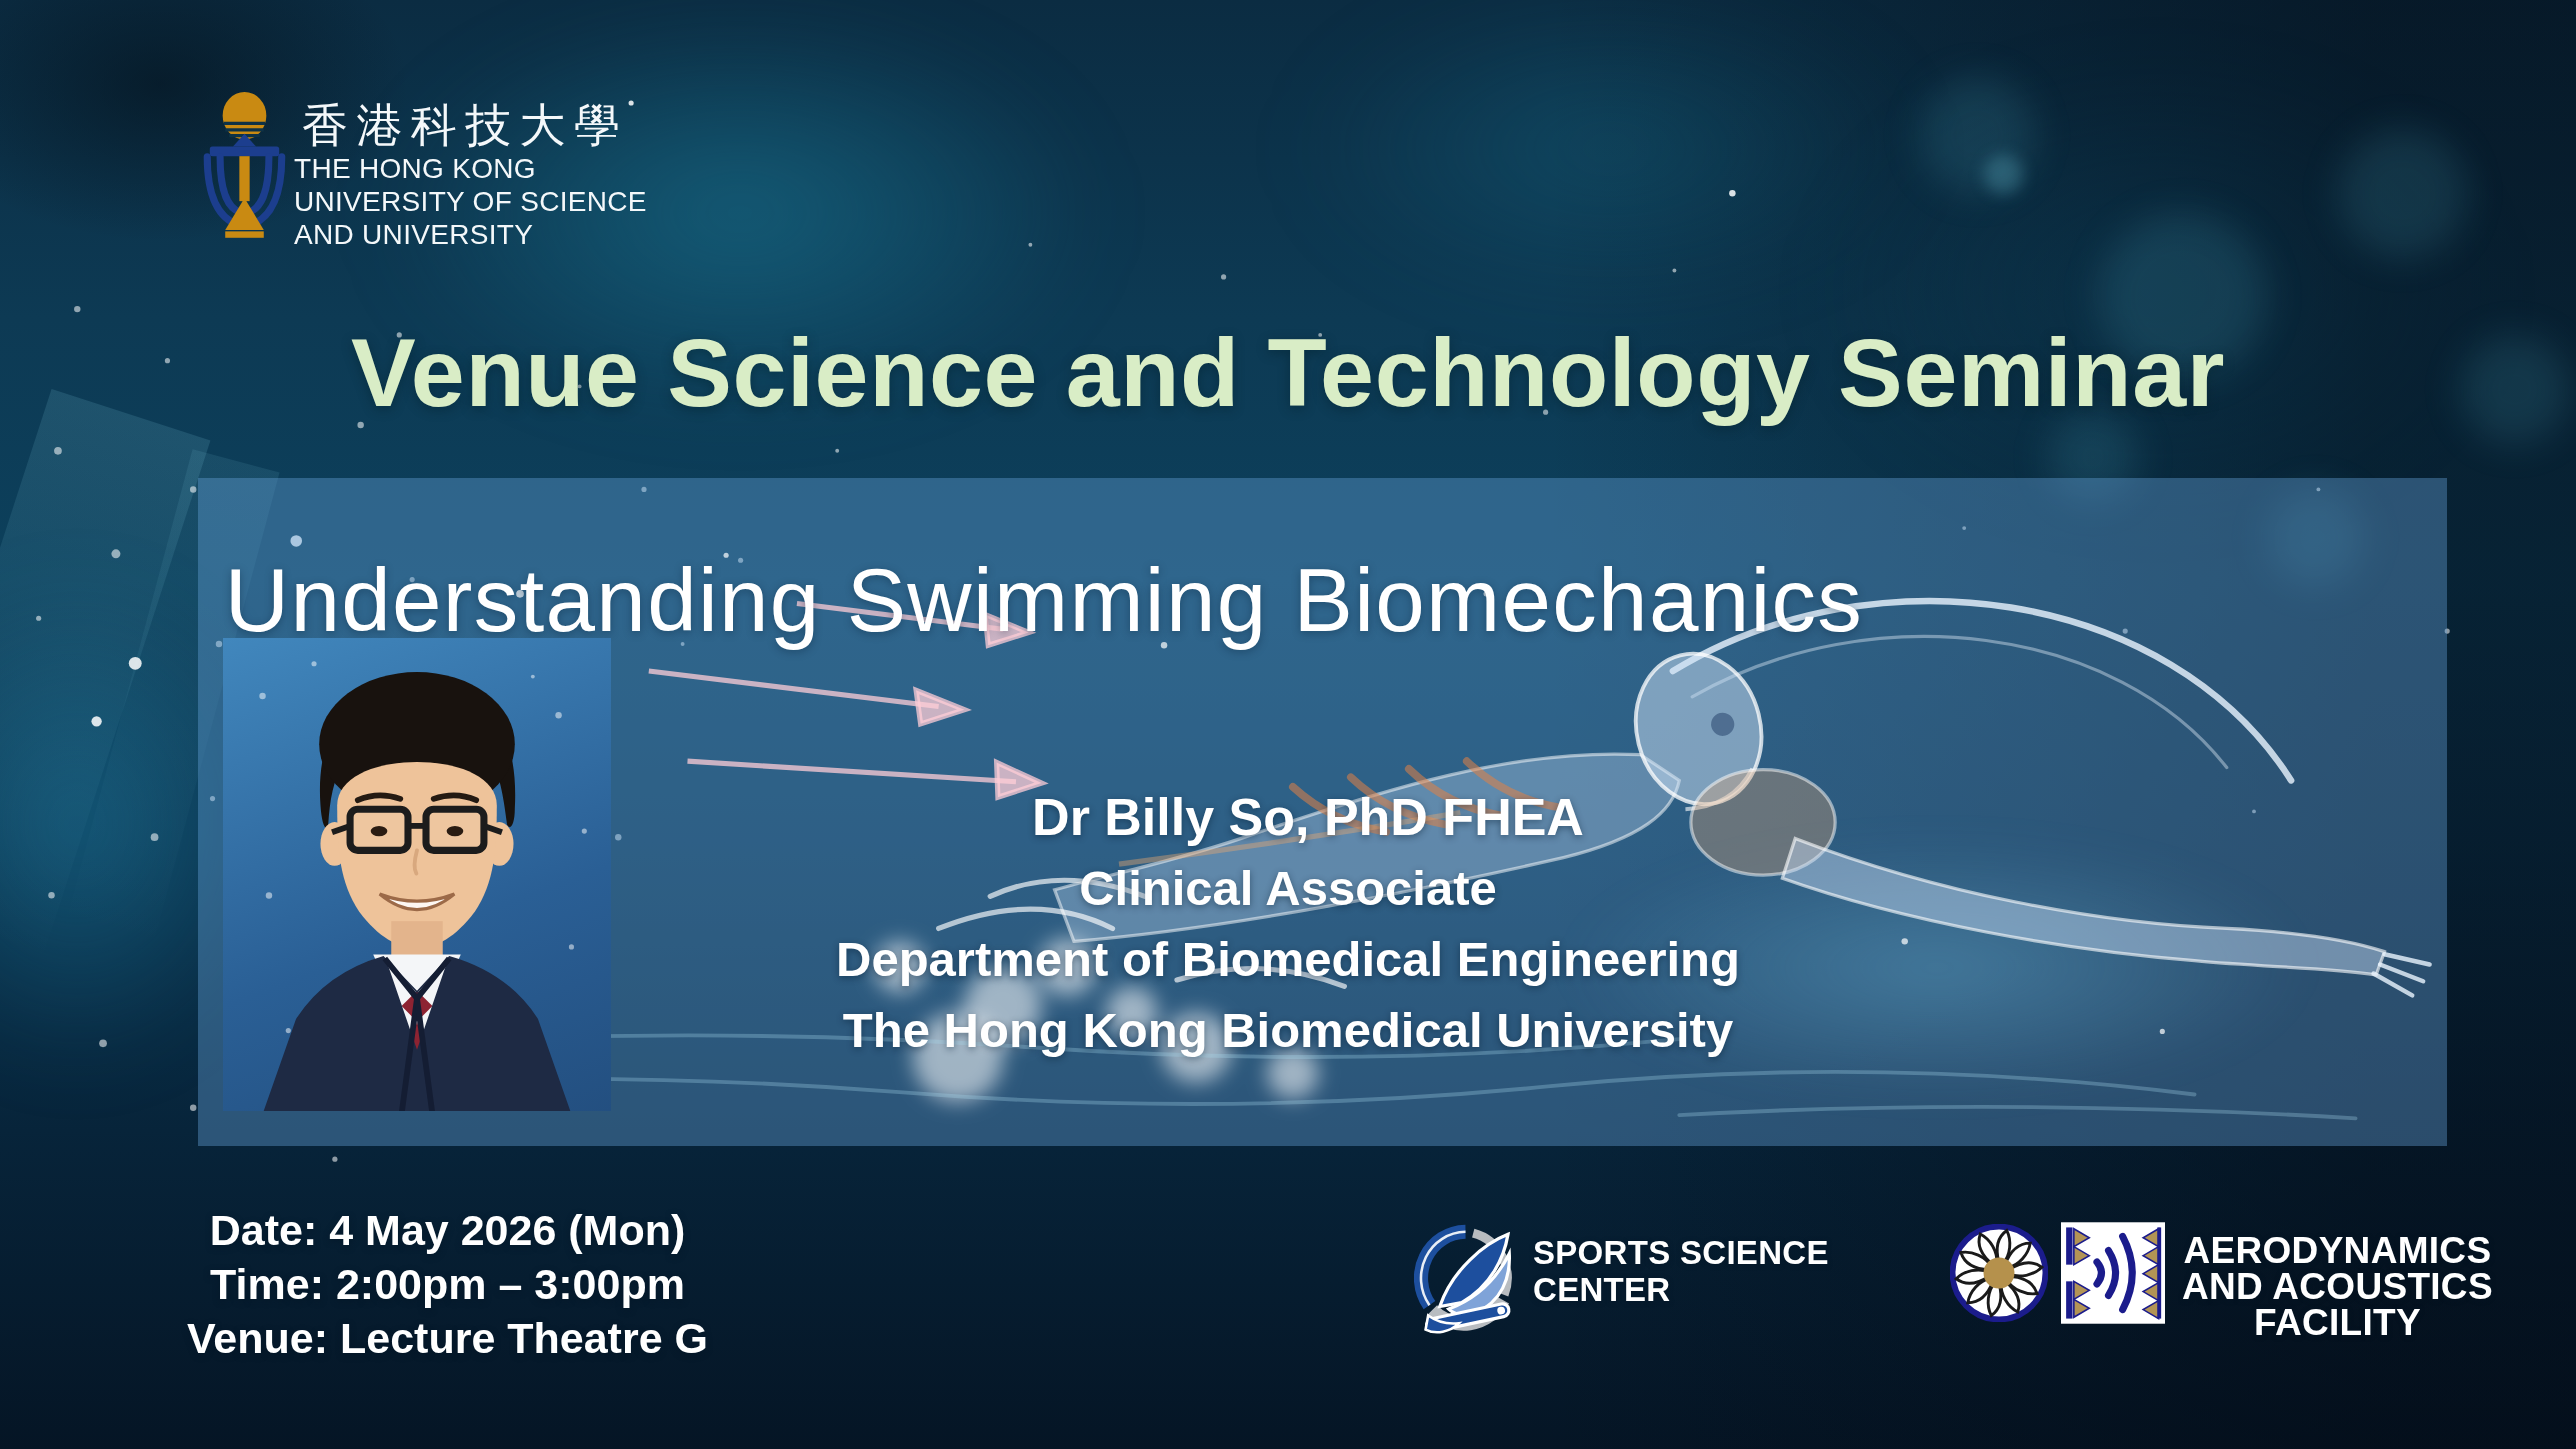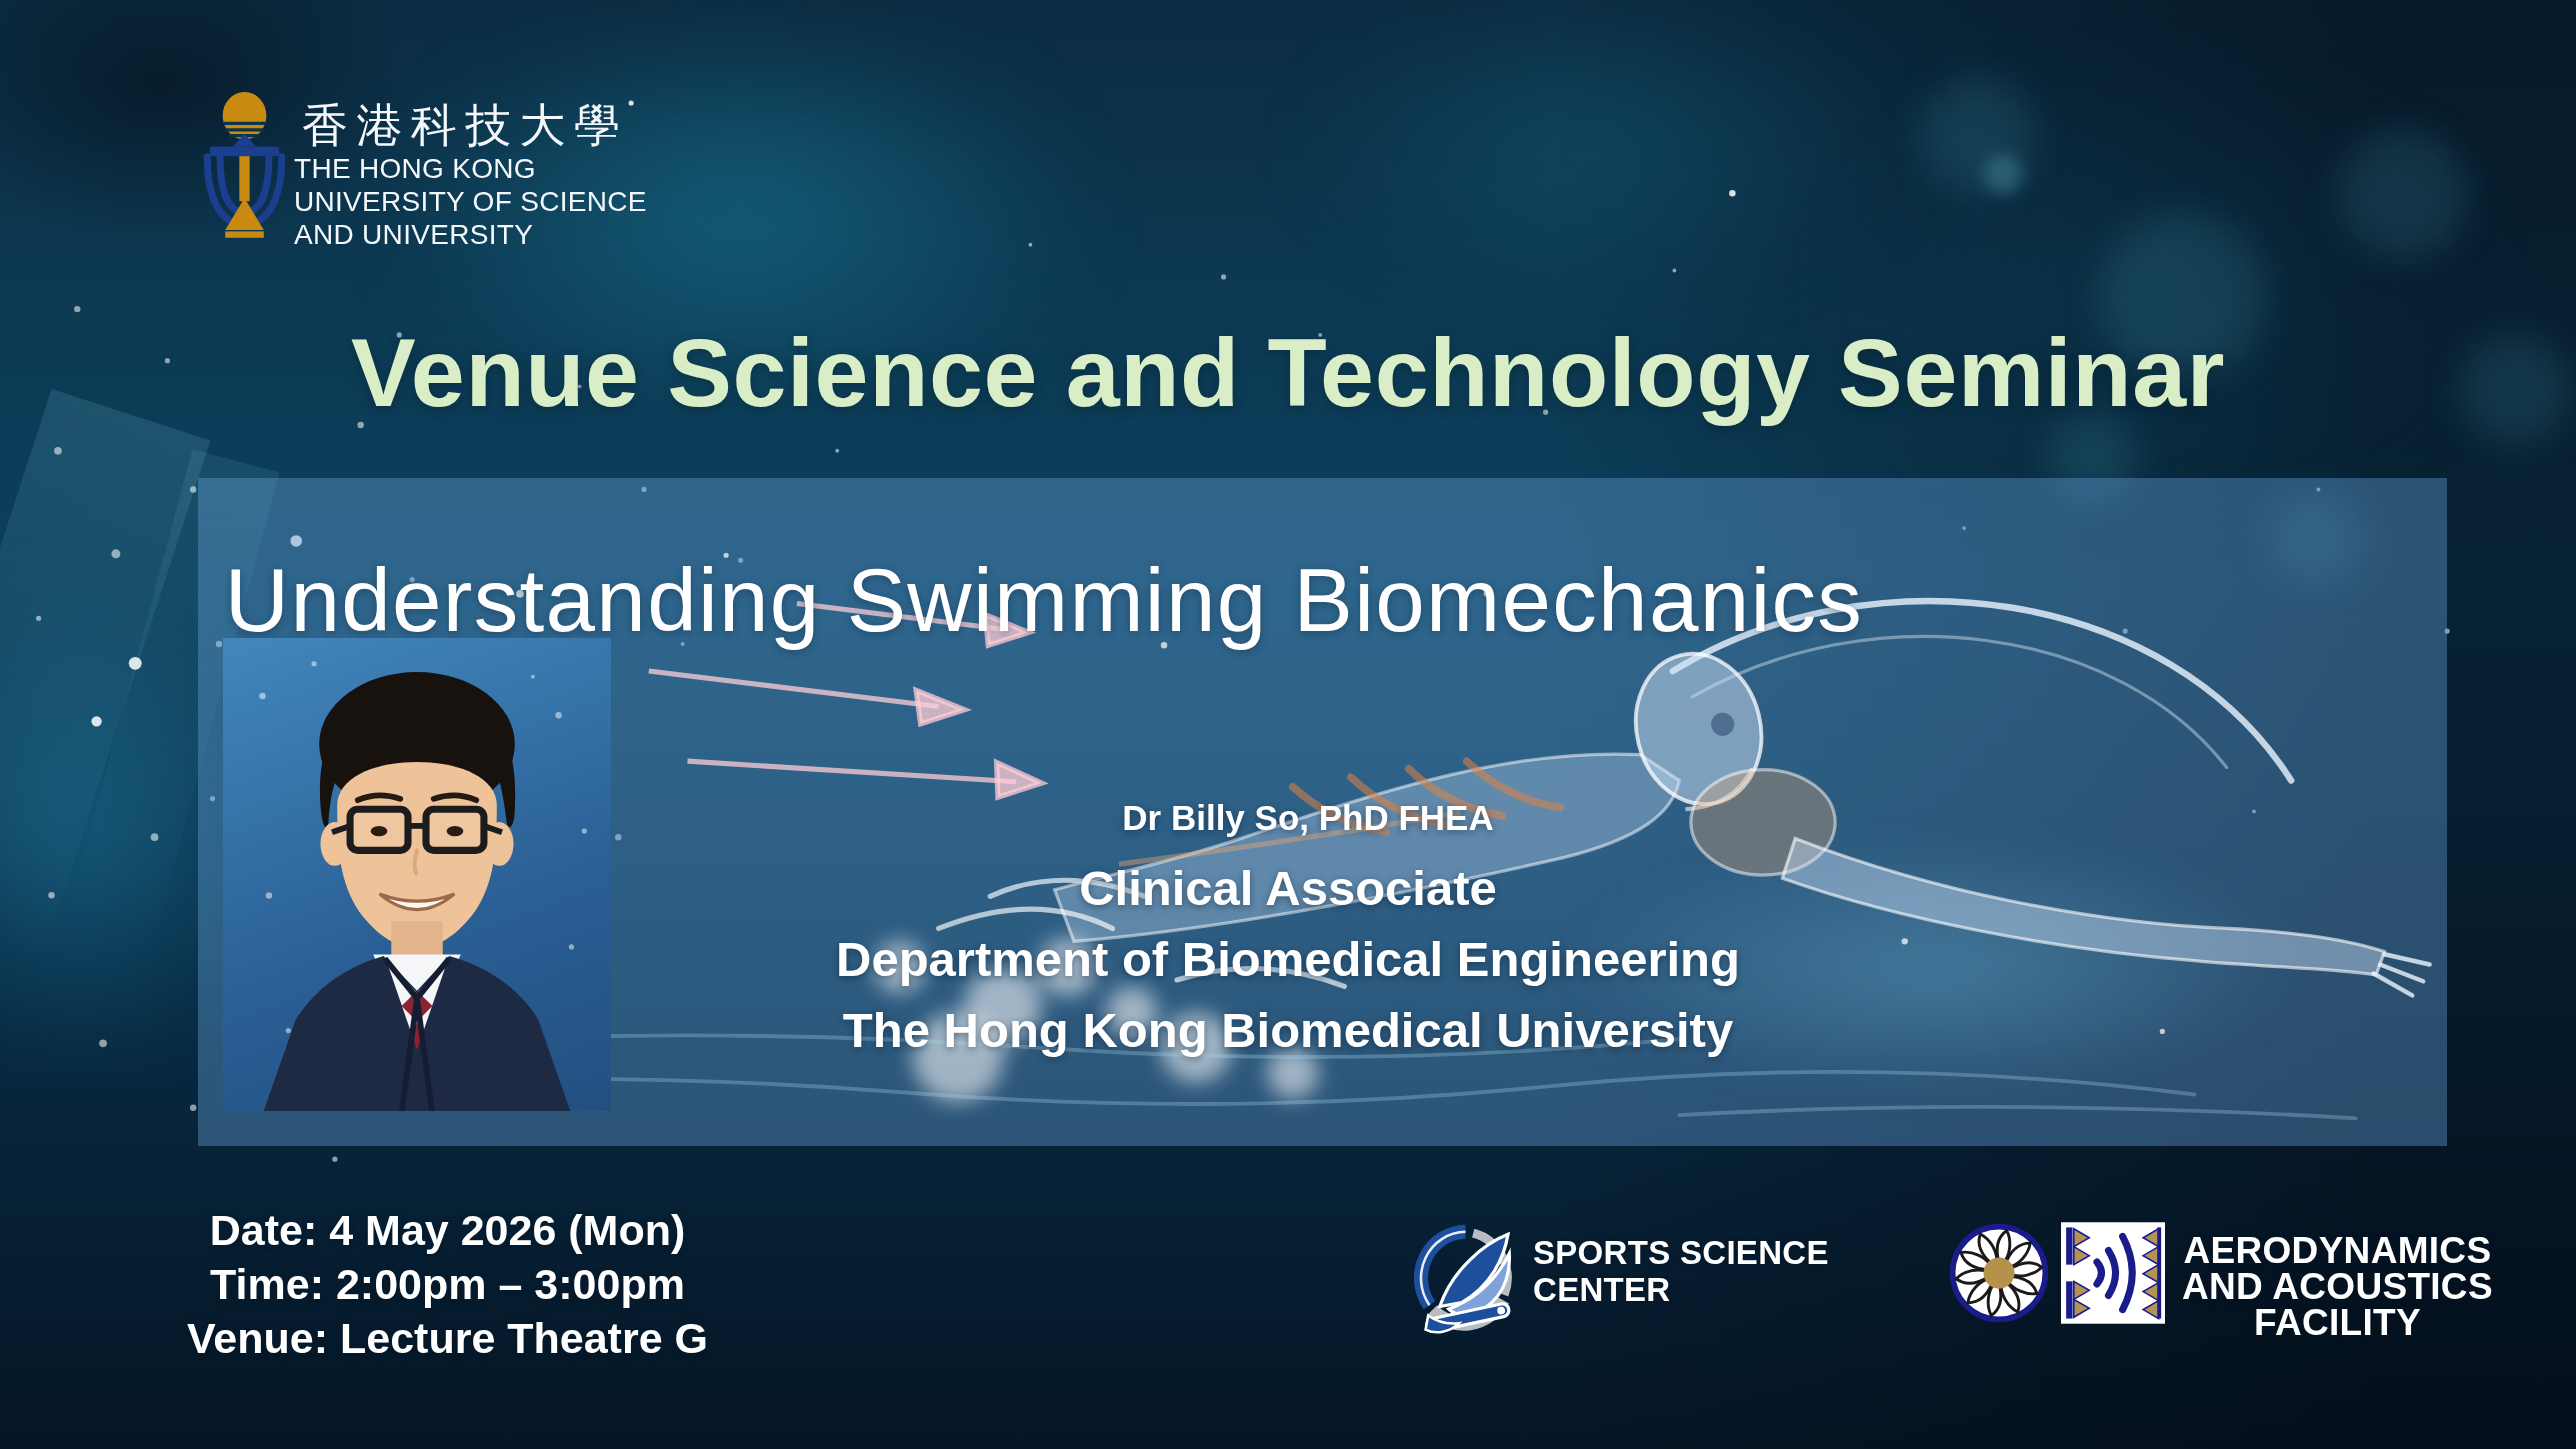--- a/index.html
+++ b/index.html
@@ -293,21 +293,21 @@
       <path d="M60,740 L112,592 Q158,520 248,494 L300,548 L350,494 Q442,520 488,592 L540,740 Z
                M252,500 L300,552 L348,500 L300,640 Z" fill="#1e2a44" fill-rule="evenodd"></path>
       <g fill="none" stroke="#141d33" stroke-width="9">
         <path d="M250,498 L300,560 L276,740"></path>
         <path d="M350,498 L300,560 L324,740"></path>
       </g>
     </svg>
   </div>
 
   <div class="abs speaker-block">
-    <div style="font-size:35px;margin-left:40px;">Dr Billy So, PhD FHEA</div>
+    <div style="font-size:52px;margin-left:40px;">Dr Billy So, PhD FHEA</div>
     <div>Clinical Associate</div>
     <div>Department of Biomedical Engineering</div>
     <div>The Hong Kong Biomedical University</div>
   </div>
 
   <div class="abs details">
     <div>Date: 4 May 2026 (Mon)</div>
     <div>Time: 2:00pm – 3:00pm</div>
     <div>Venue: Lecture Theatre G</div>
   </div>

